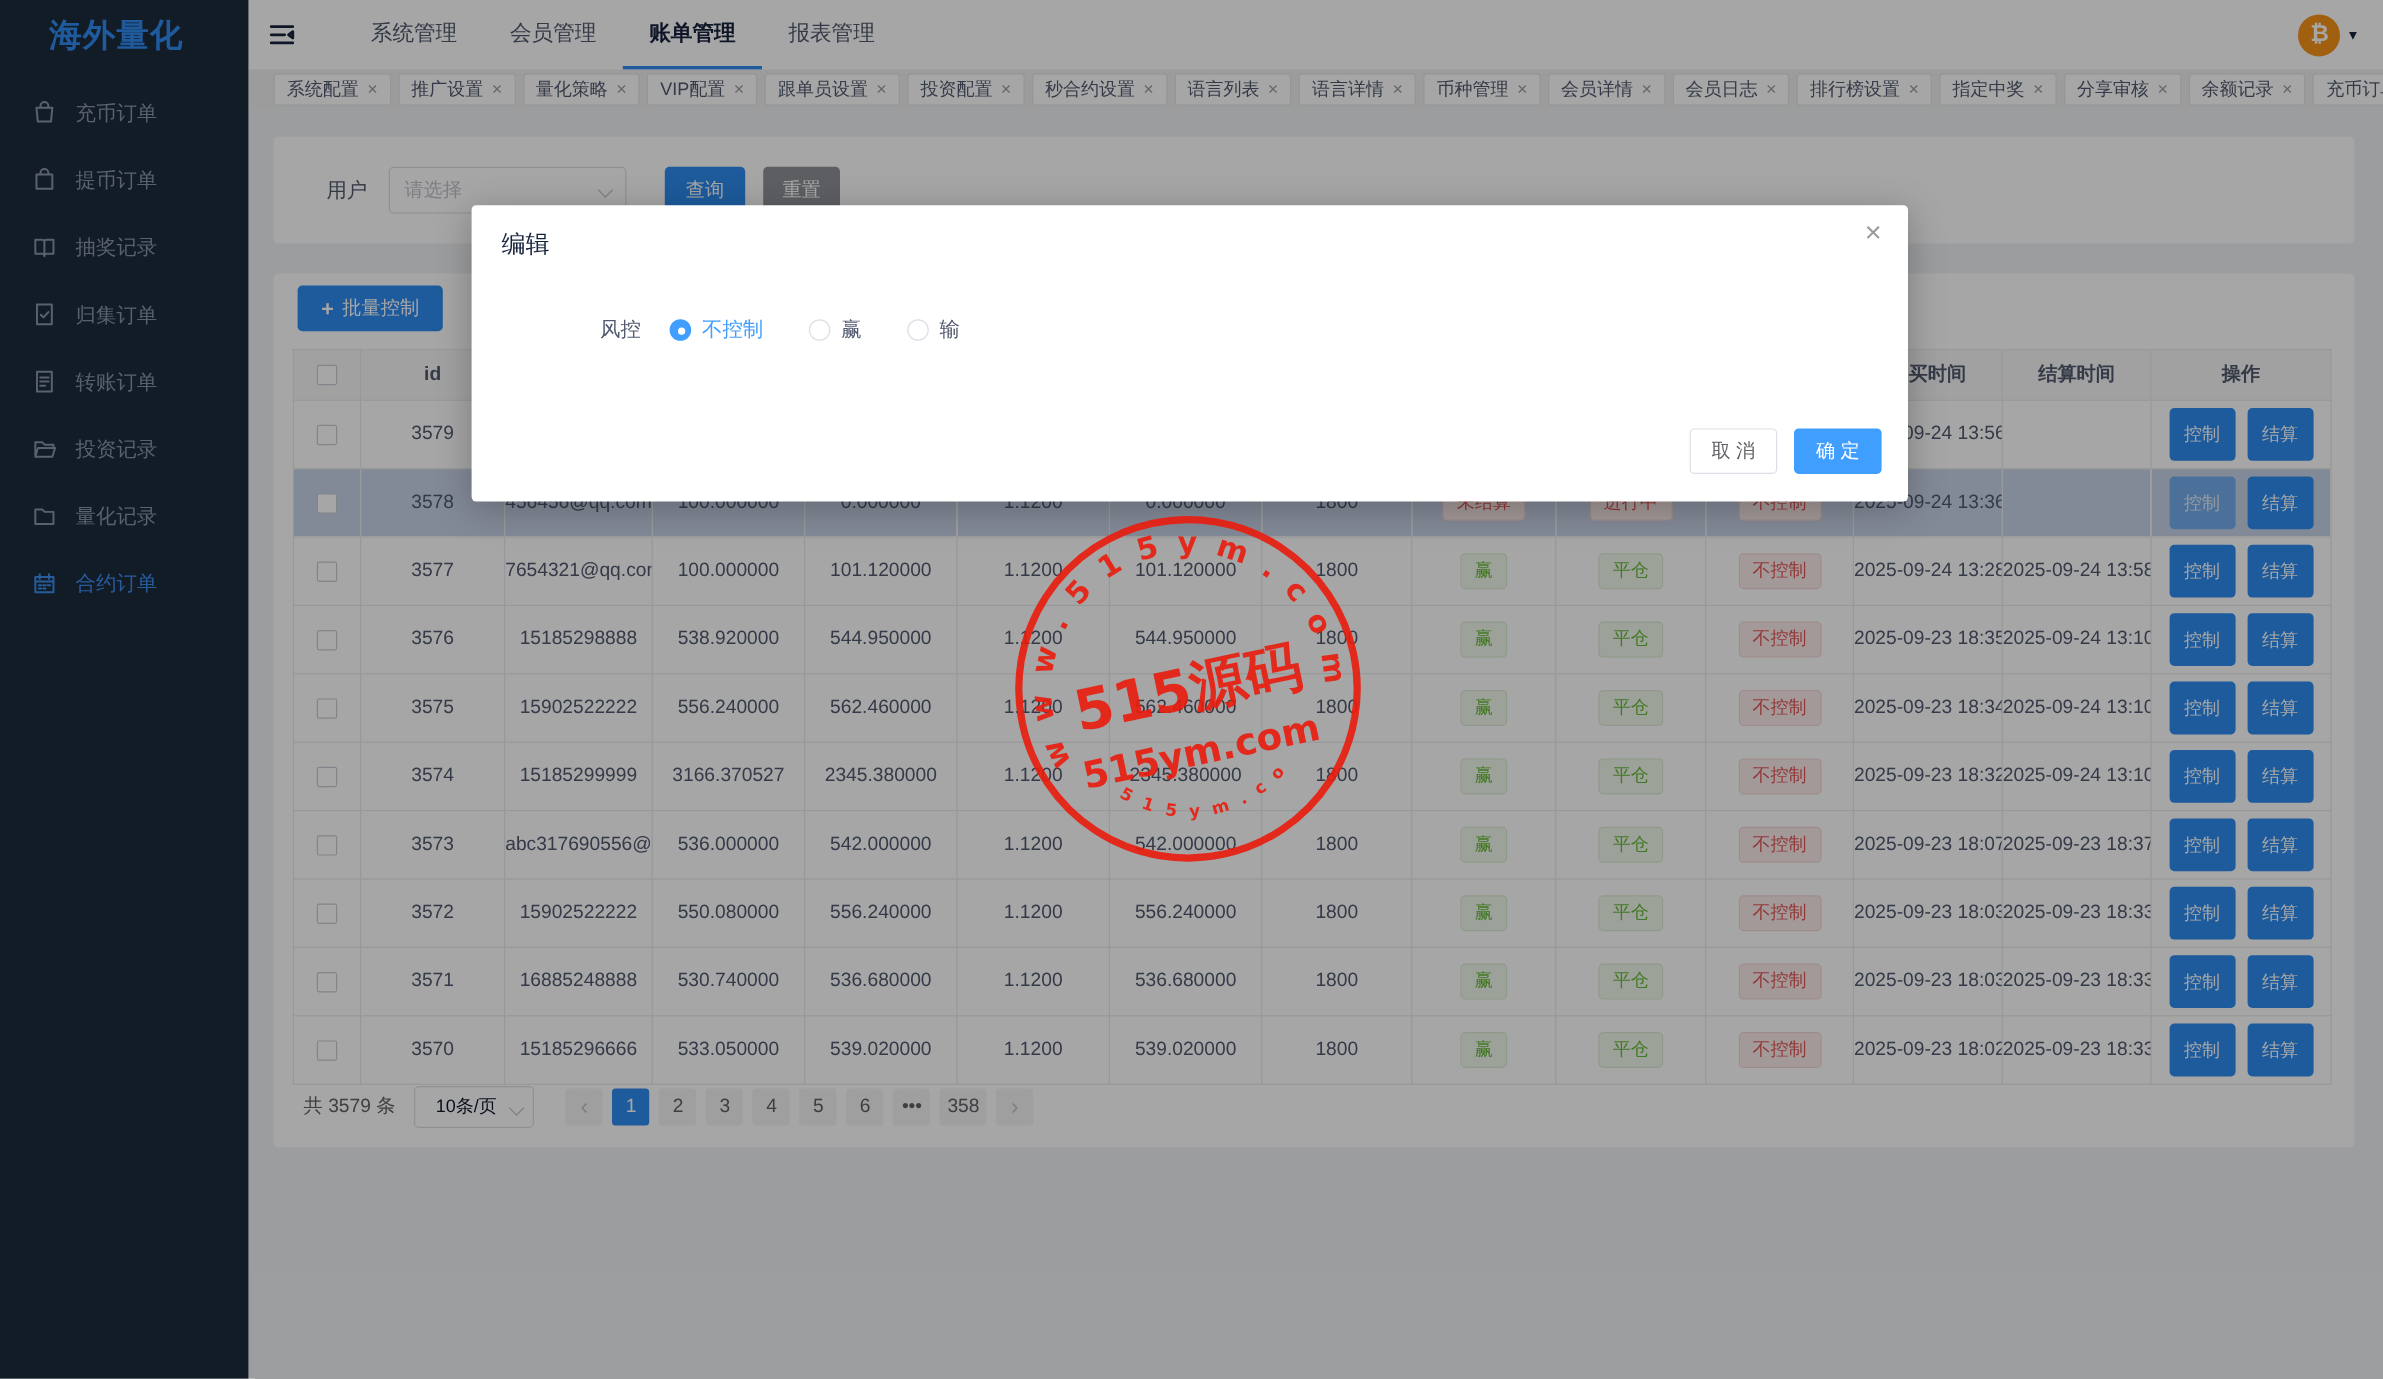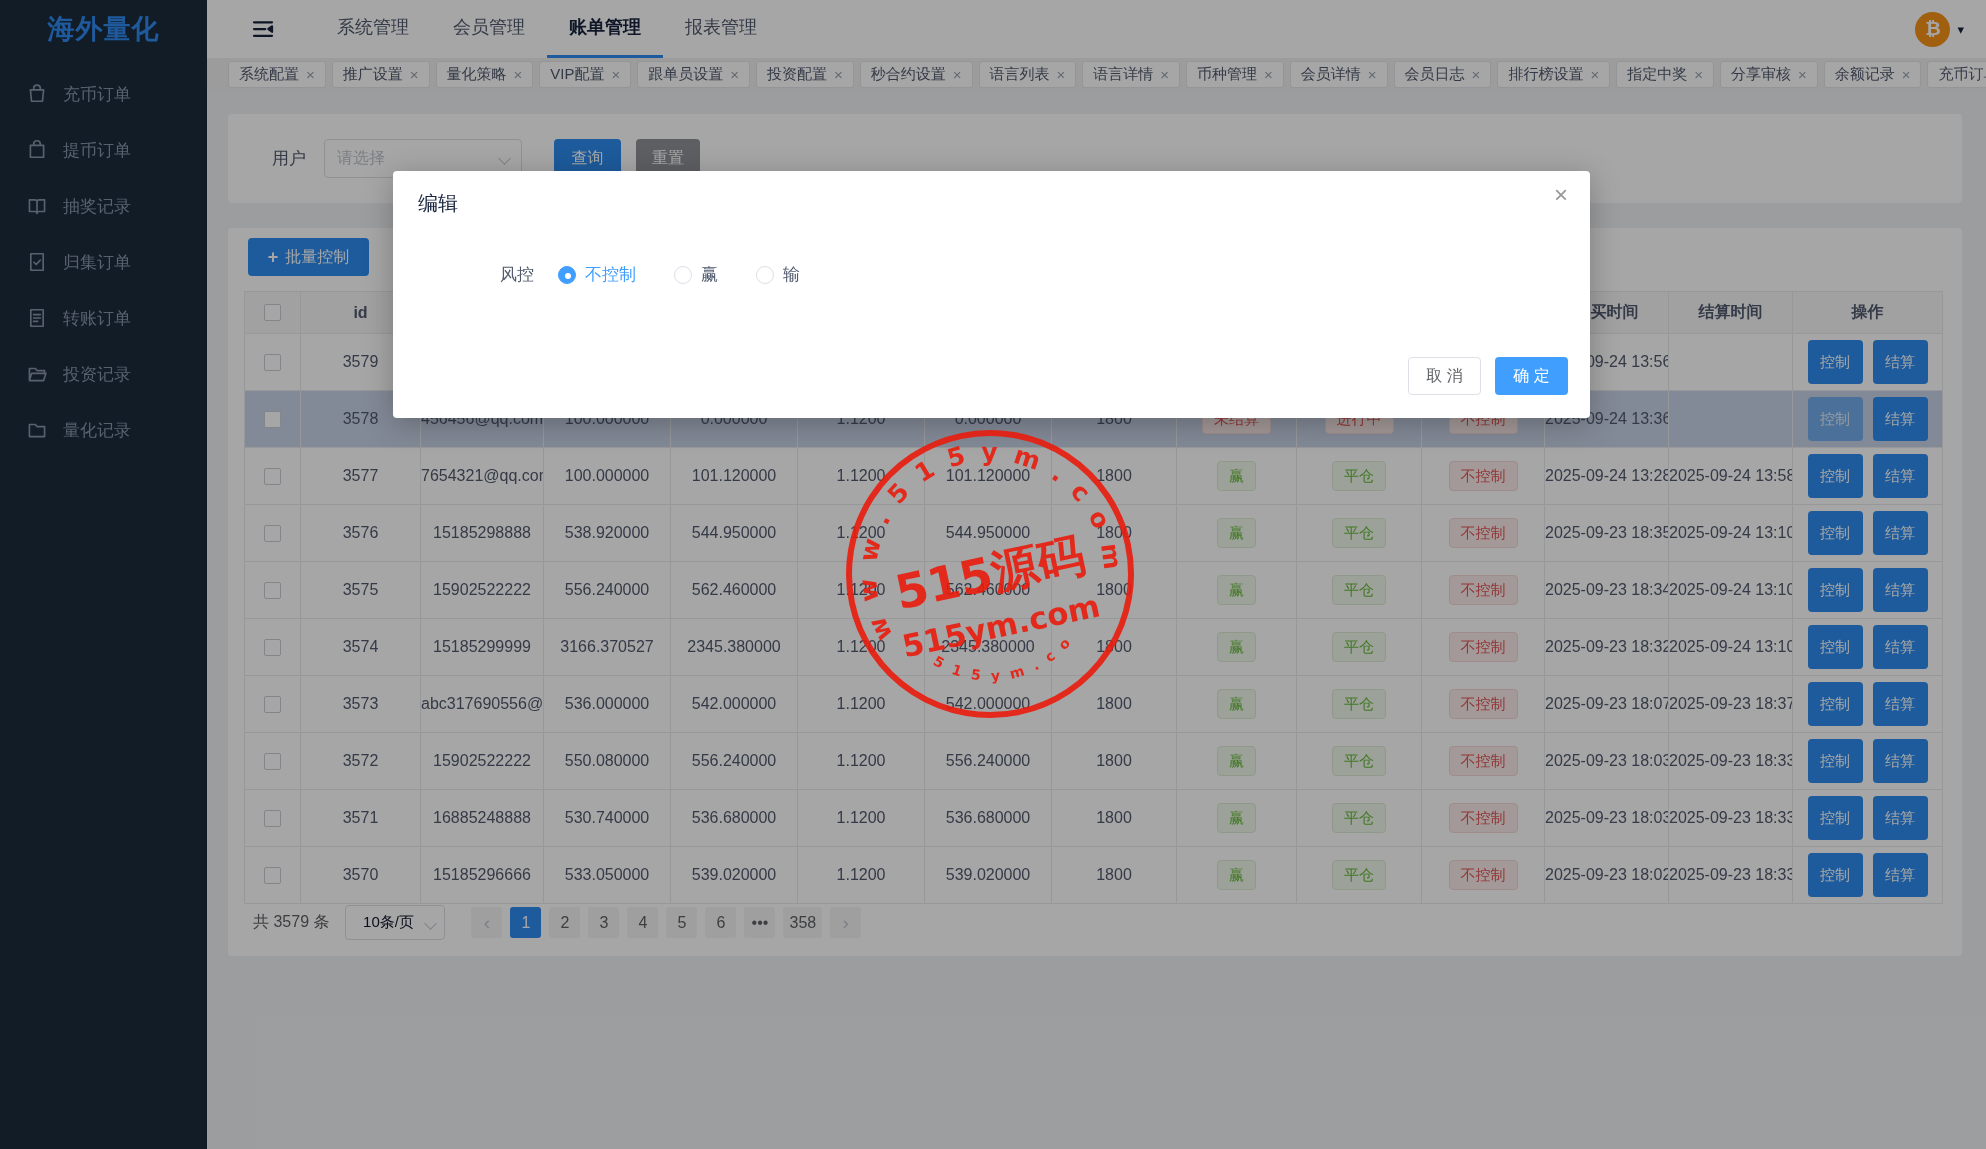--- a/index.html
+++ b/index.html
@@ -3,31 +3,31 @@
 <meta charset="utf-8">
 <title>海外量化</title>
 <style>
   * { margin:0; padding:0; box-sizing:border-box; }
   html,body { width:1986px; height:1149px; overflow:hidden;
     font-family:"Liberation Sans","DejaVu Sans",sans-serif; background:#f0f2f5; }
   .stage { position:relative; width:1986px; height:1149px; }
 
   
   .sidebar { position:absolute; left:0; top:0; width:207px; height:1149px; background:#1d2b3d; z-index:1; }
-  .logo { height:58px; line-height:58px; text-align:center; color:#2f8af0; font-size:27px; font-weight:bold; letter-spacing:1px; }
+  .logo { height:58px; line-height:58px; text-align:left; color:#2f8af0; font-size:27px; font-weight:bold; letter-spacing:1px;padding-left:41px; }
   .menu { padding-top:8px; }
   .s-item { display:flex; align-items:center; height:56px; padding-left:26px; color:#8796a8; cursor:pointer; }
   .s-item .s-icon { width:22px; height:22px; margin-right:15px; display:inline-flex; }
   .s-item .s-icon svg { width:22px; height:22px; }
   .s-item .s-label { font-size:17px; }
   .s-item.active { color:#3d8ef0; }
 
   
   .main { position:absolute; left:207px; top:0; width:1779px; height:1149px; }
-  .topbar { position:absolute; left:0; top:0; width:100%; height:58px; background:#fff; display:flex; align-items:stretch;padding-left:28px; }
+  .topbar { position:absolute; left:0; top:0; width:100%; height:58px; background:#fff; display:flex; align-items:stretch; }
   .burger { width:24px; height:24px; margin:17px 0 0 16px; color:#17233d; }
   .burger svg { width:24px; height:24px; }
   .nav-tabs { display:flex; margin-left:40px; }
   .nav-tab { line-height:55px; padding:0 22px; font-size:18px; color:#515a6e; cursor:pointer; border-bottom:3px solid transparent; }
   .nav-tab.active { color:#17233d; font-weight:bold; border-bottom-color:#2d8cf0; }
   .top-right { margin-left:auto; display:flex; align-items:center; padding-right:22px; }
   .avatar { width:35px; height:35px; border-radius:50%; background:#f7931a; color:#fff; font-weight:bold;
     font-size:19px; display:flex; align-items:center; justify-content:center; }
   .avatar-caret { font-size:13px; color:#17233d; margin-left:7px; }
 
@@ -163,20 +163,28 @@
           <span class="s-label">投资记录</span>
         </div>
         <div class="s-item">
           <span class="s-icon">
             <svg viewBox="0 0 16 16" fill="none" stroke="currentColor" stroke-width="1.2" stroke-linecap="round" stroke-linejoin="round">
               <path d="M2.5 4h4.2l1.4 1.5h5.4v7.3H2.5V4Z"></path>
             </svg>
           </span>
           <span class="s-label">量化记录</span>
         </div>
+        <div class="s-item active">
+          <span class="s-icon">
+            <svg viewBox="0 0 16 16" fill="none" stroke="currentColor" stroke-width="1.2" stroke-linecap="round" stroke-linejoin="round">
+              <path d="M2.5 4.2h11v9.3h-11V4.2Z M2.5 7h11 M5.2 2.5v3 M10.8 2.5v3 M4.6 9.2h1.4 M7.3 9.2h1.4 M10 9.2h1.4 M4.6 11.2h1.4 M7.3 11.2h1.4"></path>
+            </svg>
+          </span>
+          <span class="s-label">合约订单</span>
+        </div>
       </nav>
   </aside>
 
   <div class="main">
 
     <header class="topbar">
       <span class="burger">
         <svg viewBox="0 0 16 16" fill="none" stroke="currentColor" stroke-width="1.5" stroke-linecap="round" stroke-linejoin="round">
           <path d="M2 3.5h12 M2 8h7.5 M2 12.5h12 M14 6.2 L11.6 8 L14 9.8 Z"></path>
         </svg>

